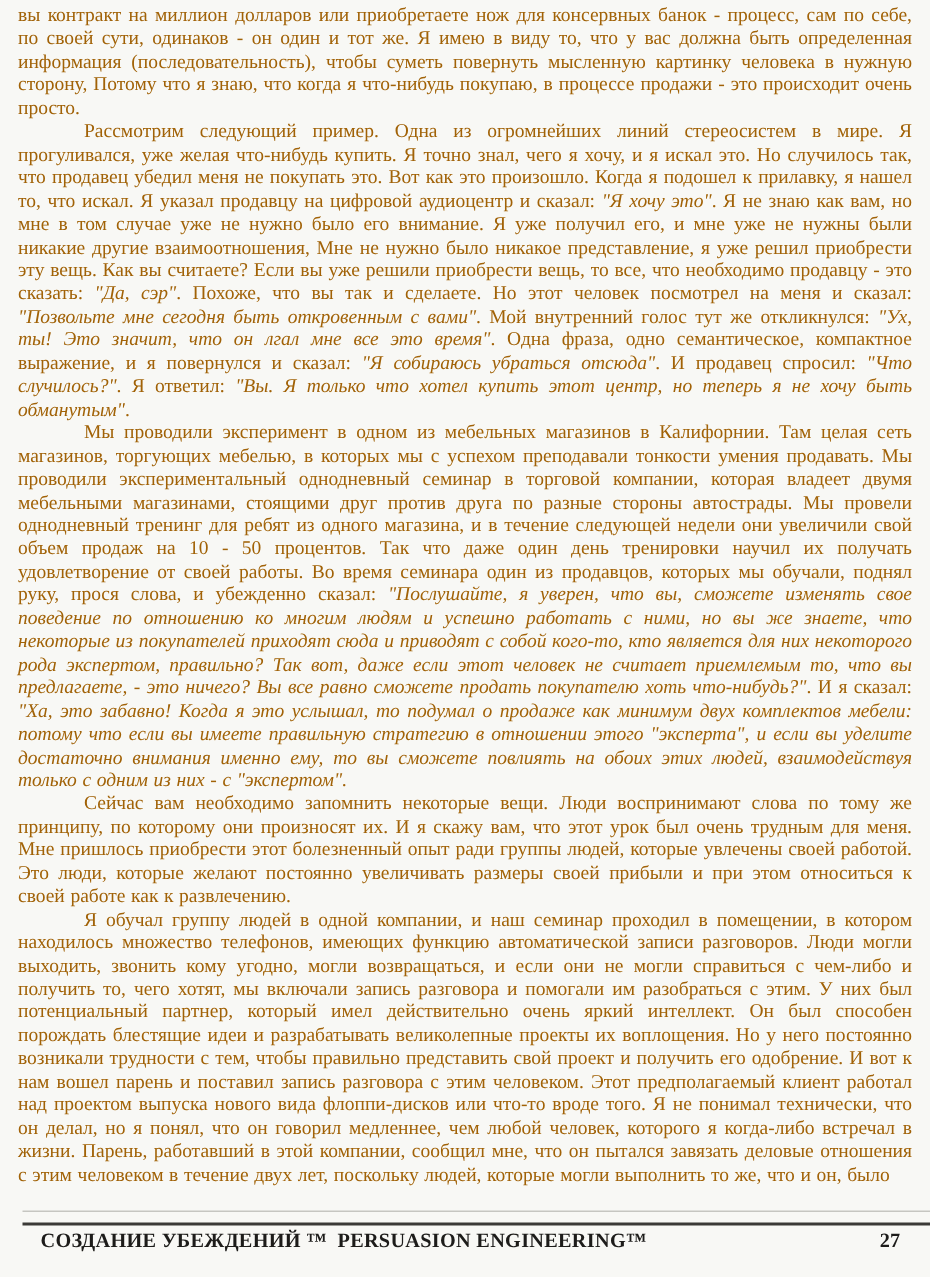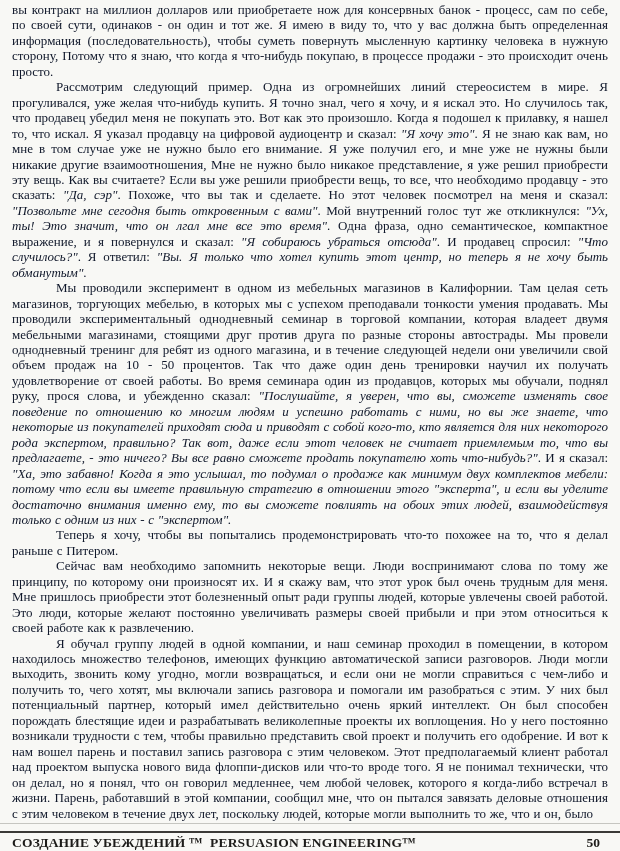--- a/index.html
+++ b/index.html
@@ -17,41 +17,41 @@
   .page {
     position: absolute;
     inset: 0;
     background: #f8f8f5;
   }
   .text-block {
     position: absolute;
     top: 2px;
     left: 12px;
     right: 12px;
-    color: #0f172a;
+    color: #a16207;
     font-size: 13px;
     line-height: 15.45px;
     text-align: justify;
     word-spacing: 0.5px;
   }
   p.para {
     margin: 0;
     padding: 0;
   }
   p.para.indent {
     text-indent: 44px;
   }
   .run-i  { font-style: italic; }
   .run-bi { font-style: italic; font-weight: normal; }
   .footer {
     position: absolute;
-    left: 0;
+    left: 15px;
     right: 0;
     bottom: 0;
-    height: 28px;
+    height: 44px;
   }
   .footer .rule-thin {
     position: absolute;
     top: 0;
     left: 0;
     right: 0;
     height: 1px;
     background: #c6c6c1;
   }
   .footer .rule-thick {
@@ -83,25 +83,24 @@
   }
 </style>
 </head>
 <body>
 
 <div class="page">
   <div class="text-block" id="paragraphs">
       <p class="para"><span>вы контракт на миллион долларов или приобретаете нож для консервных банок - процесс, сам по себе, по своей сути, одинаков - он один и тот же. Я имею в виду то, что у вас должна быть определенная информация (последовательность), чтобы суметь повернуть мысленную картинку человека в нужную сторону, Потому что я знаю, что когда я что-нибудь покупаю, в процессе продажи - это происходит очень просто.</span></p>
       <p class="para indent"><span>Рассмотрим следующий пример. Одна из огромнейших линий стереосистем в мире. Я прогуливался, уже желая что-нибудь купить. Я точно знал, чего я хочу, и я искал это. Но случилось так, что продавец убедил меня не покупать это. Вот как это произошло. Когда я подошел к прилавку, я нашел то, что искал. Я указал продавцу на цифровой аудиоцентр и сказал: </span><span class="run-i">"Я хочу это"</span><span>. Я не знаю как вам, но мне в том случае уже не нужно было его внимание. Я уже получил его, и мне уже не нужны были никакие другие взаимоотношения, Мне не нужно было никакое представление, я уже решил приобрести эту вещь. Как вы считаете? Если вы уже решили приобрести вещь, то все, что необходимо продавцу - это сказать: </span><span class="run-i">"Да, сэр"</span><span>. Похоже, что вы так и сделаете. Но этот человек посмотрел на меня и сказал: </span><span class="run-i">"Позвольте мне </span><span class="run-bi">сегодня</span><span class="run-i"> быть откровенным с вами"</span><span>. Мой внутренний голос тут же откликнулся: </span><span class="run-i">"Ух, ты! Это значит, что он лгал мне все это время"</span><span>. Одна фраза, одно семантическое, компактное выражение, и я повернулся и сказал: </span><span class="run-i">"Я собираюсь убраться отсюда"</span><span>. И продавец спросил: </span><span class="run-i">"Что случилось?"</span><span>. Я ответил: </span><span class="run-i">"Вы. Я только что хотел купить этот центр, но теперь я не хочу быть обманутым"</span><span>.</span></p>
       <p class="para indent"><span>Мы проводили эксперимент в одном из мебельных магазинов в Калифорнии. Там целая сеть магазинов, торгующих мебелью, в которых мы с успехом преподавали тонкости умения продавать. Мы проводили экспериментальный однодневный семинар в торговой компании, которая владеет двумя мебельными магазинами, стоящими друг против друга по разные стороны автострады. Мы провели однодневный тренинг для ребят из одного магазина, и в течение следующей недели они увеличили свой объем продаж на 10 - 50 процентов. Так что даже один день тренировки научил их получать удовлетворение от своей работы. Во время семинара один из продавцов, которых мы обучали, поднял руку, прося слова, и убежденно сказал: </span><span class="run-i">"Послушайте, я уверен, что вы, сможете изменять свое поведение по отношению ко многим людям и успешно работать с ними, но вы же знаете, что некоторые из покупателей приходят сюда и приводят с собой кого-то, кто является для них некоторого рода экспертом, правильно? Так вот, даже если этот человек не считает приемлемым то, что вы предлагаете, - это ничего? Вы все равно сможете продать покупателю хоть что-нибудь?"</span><span>. И я сказал: </span><span class="run-i">"Ха, это забавно! Когда я это услышал, то подумал о продаже как минимум двух комплектов мебели: потому что если вы имеете правильную стратегию в отношении этого "эксперта", и если вы уделите достаточно внимания именно ему, то вы сможете повлиять на обоих этих людей, взаимодействуя только с одним из них - с "экспертом".</span></p>
-      <p class="para indent"><span>Теперь я хочу, чтобы вы попытались продемонстрировать что-то похожее на то, что я делал раньше с Питером.</span></p>
       <p class="para indent"><span>Сейчас вам необходимо запомнить некоторые вещи. Люди воспринимают слова по тому же принципу, по которому они произносят их. И я скажу вам, что этот урок был очень трудным для меня. Мне пришлось приобрести этот болезненный опыт ради группы людей, которые увлечены своей работой. Это люди, которые желают постоянно увеличивать размеры своей прибыли и при этом относиться к своей работе как к развлечению.</span></p>
       <p class="para indent"><span>Я обучал группу людей в одной компании, и наш семинар проходил в помещении, в котором находилось множество телефонов, имеющих функцию автоматической записи разговоров. Люди могли выходить, звонить кому угодно, могли возвращаться, и если они не могли справиться с чем-либо и получить то, чего хотят, мы включали запись разговора и помогали им разобраться с этим. У них был потенциальный партнер, который имел действительно очень яркий интеллект. Он был способен порождать блестящие идеи и разрабатывать великолепные проекты их воплощения. Но у него постоянно возникали трудности с тем, чтобы правильно представить свой проект и получить его одобрение. И вот к нам вошел парень и поставил запись разговора с этим человеком. Этот предполагаемый клиент работал над проектом выпуска нового вида флоппи-дисков или что-то вроде того. Я не понимал технически, что он делал, но я понял, что он говорил медленнее, чем любой человек, которого я когда-либо встречал в жизни. Парень, работавший в этой компании, сообщил мне, что он пытался завязать деловые отношения с этим человеком в течение двух лет, поскольку людей, которые могли выполнить то же, что и он, было</span></p>
     </div>
   <div class="footer">
     <div class="rule-thin"></div>
     <div class="rule-thick"></div>
     <div class="footer-row">
       <span class="footer-title">СОЗДАНИЕ УБЕЖДЕНИЙ ™  PERSUASION ENGINEERING™</span>
-      <span class="footer-page">50</span>
+      <span class="footer-page">27</span>
     </div>
   </div>
 </div>
 
 </body></html>

